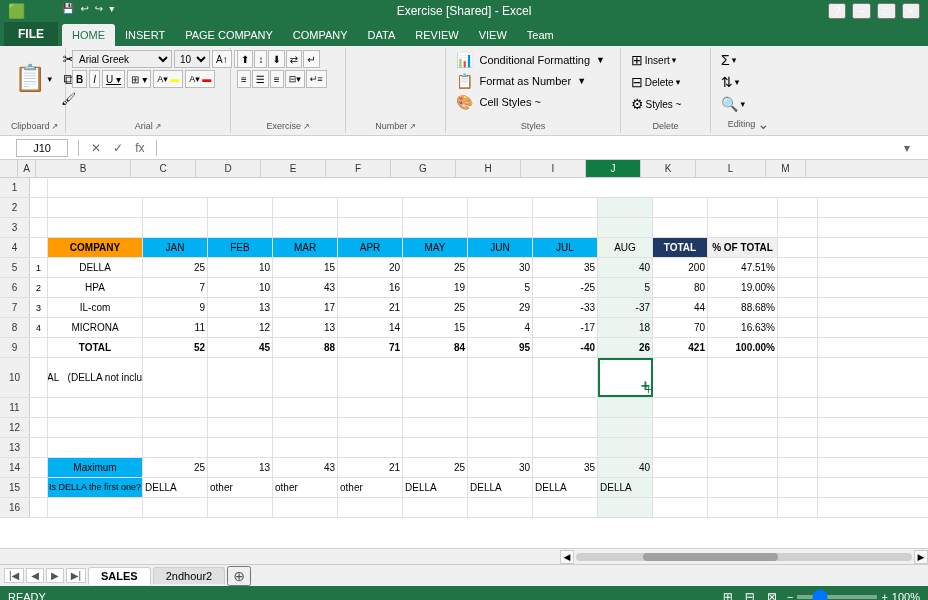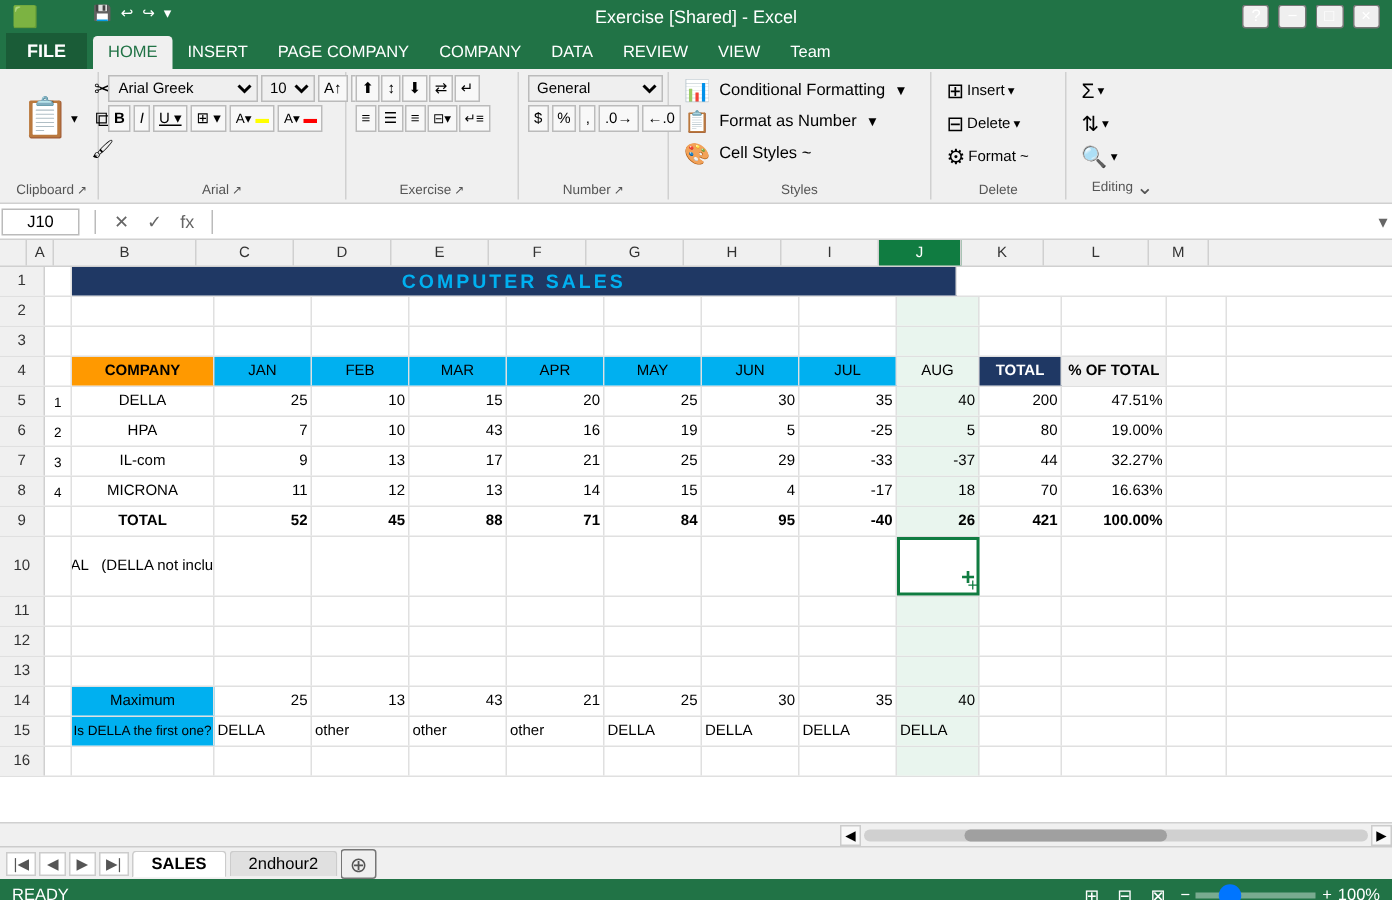--- a/index.html
+++ b/index.html
@@ -171,21 +171,21 @@
       white-space: nowrap;
     }
 
     
     .formula-bar {
       display: flex;
       align-items: center;
       background: white;
       border-bottom: 1px solid #d0d0d0;
       height: 24px;
-      padding: 0 1px;
+      padding: 0 16px;
       gap: 8px;
     }
     .cell-ref {
       border: 1px solid #bbb;
       padding: 1px 4px;
       font-size: 11px;
       width: 52px;
       height: 18px;
       text-align: center;
     }
@@ -468,32 +468,20 @@
         <button class="align-btn" style="font-size:9px;">↵≡</button>
       </div>
     </div>
     <div class="ribbon-group-label">
       <span>Exercise</span>
       <span style="font-size:8px;">↗</span>
     </div>
   </div>
 
   <div class="ribbon-group" style="width:100px;">
-    <div class="ribbon-group-content" style="flex-direction:column; gap:2px;">
-      <select class="number-select">
-        <option>General</option>
-      </select>
-      <div style="display:flex;gap:2px;">
-        <button class="small-btn">$</button>
-        <button class="small-btn">%</button>
-        <button class="small-btn">,</button>
-        <button class="small-btn">.0→</button>
-        <button class="small-btn">←.0</button>
-      </div>
-    </div>
     <div class="ribbon-group-label">
       <span>Number</span>
       <span style="font-size:8px;">↗</span>
     </div>
   </div>
 
   <div class="ribbon-group" style="width:175px;">
     <div class="ribbon-group-content" style="flex-direction:column; gap:1px;">
       <div class="styles-item">
         <span style="font-size:14px;">📊</span>
@@ -522,21 +510,21 @@
         <span>Insert</span>
         <span style="font-size:9px;">▾</span>
       </button>
       <button class="cells-btn">
         <span style="font-size:14px;">⊟</span>
         <span>Delete</span>
         <span style="font-size:9px;">▾</span>
       </button>
       <button class="cells-btn">
         <span style="font-size:14px;">⚙</span>
-        <span>Format ~</span>
+        <span>Styles ~</span>
       </button>
     </div>
     <div class="ribbon-group-label">
       <span>Delete</span>
     </div>
   </div>
 
   <div class="ribbon-group" style="width:75px; border-right:none;">
     <div class="ribbon-group-content" style="flex-direction:column; gap:2px;">
       <button class="cells-btn">
@@ -587,21 +575,20 @@
     <div class="col-header col-k">K</div>
     <div class="col-header col-l">L</div>
     <div class="col-header col-m">M</div>
   </div>
 
   <div class="spreadsheet-body">
 
     <div class="ss-row">
       <div class="row-num">1</div>
       <div class="cell col-a"></div>
-      <div class="cell col-b center header-blue" style="width:590px; min-width:590px; font-size:13px; font-weight:bold; letter-spacing:2px;">COMPUTER SALES</div>
     </div>
 
     <div class="ss-row">
       <div class="row-num">2</div>
       <div class="cell col-a"></div>
       <div class="cell col-b"></div>
       <div class="cell col-c"></div>
       <div class="cell col-d"></div>
       <div class="cell col-e"></div>
       <div class="cell col-f"></div>
@@ -688,21 +675,21 @@
       <div class="cell col-b center">IL-com</div>
       <div class="cell col-c right">9</div>
       <div class="cell col-d right">13</div>
       <div class="cell col-e right">17</div>
       <div class="cell col-f right">21</div>
       <div class="cell col-g right">25</div>
       <div class="cell col-h right">29</div>
       <div class="cell col-i right">-33</div>
       <div class="cell col-j right selected-col">-37</div>
       <div class="cell col-k right">44</div>
-      <div class="cell col-l right">32.27%</div>
+      <div class="cell col-l right">88.68%</div>
       <div class="cell col-m"></div>
     </div>
 
     <div class="ss-row">
       <div class="row-num">8</div>
       <div class="cell col-a center" style="font-size:9px;">4</div>
       <div class="cell col-b center">MICRONA</div>
       <div class="cell col-c right">11</div>
       <div class="cell col-d right">12</div>
       <div class="cell col-e right">13</div>

